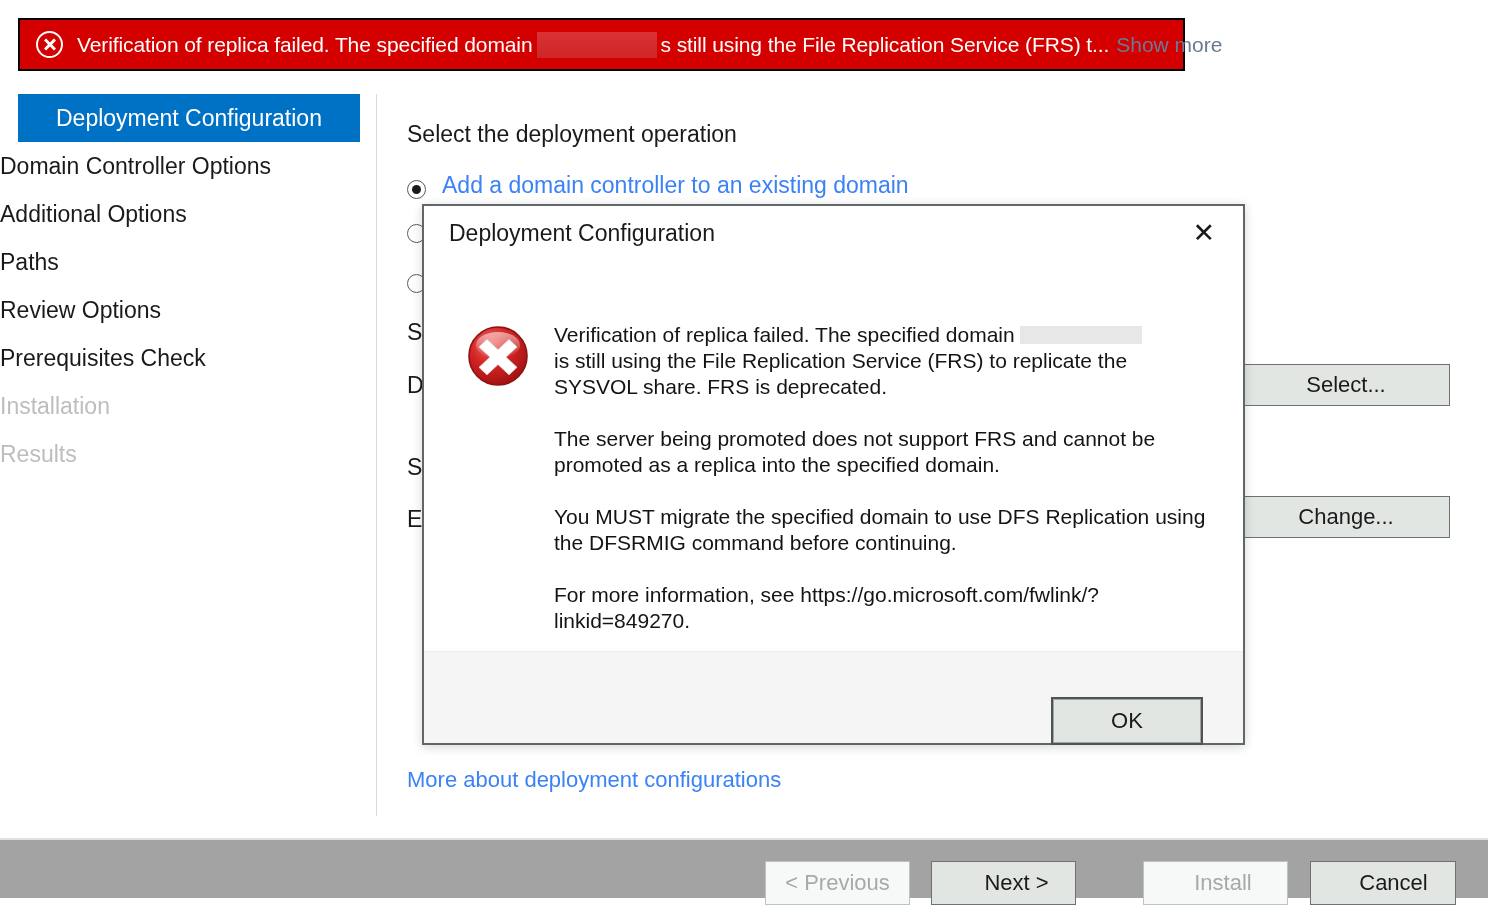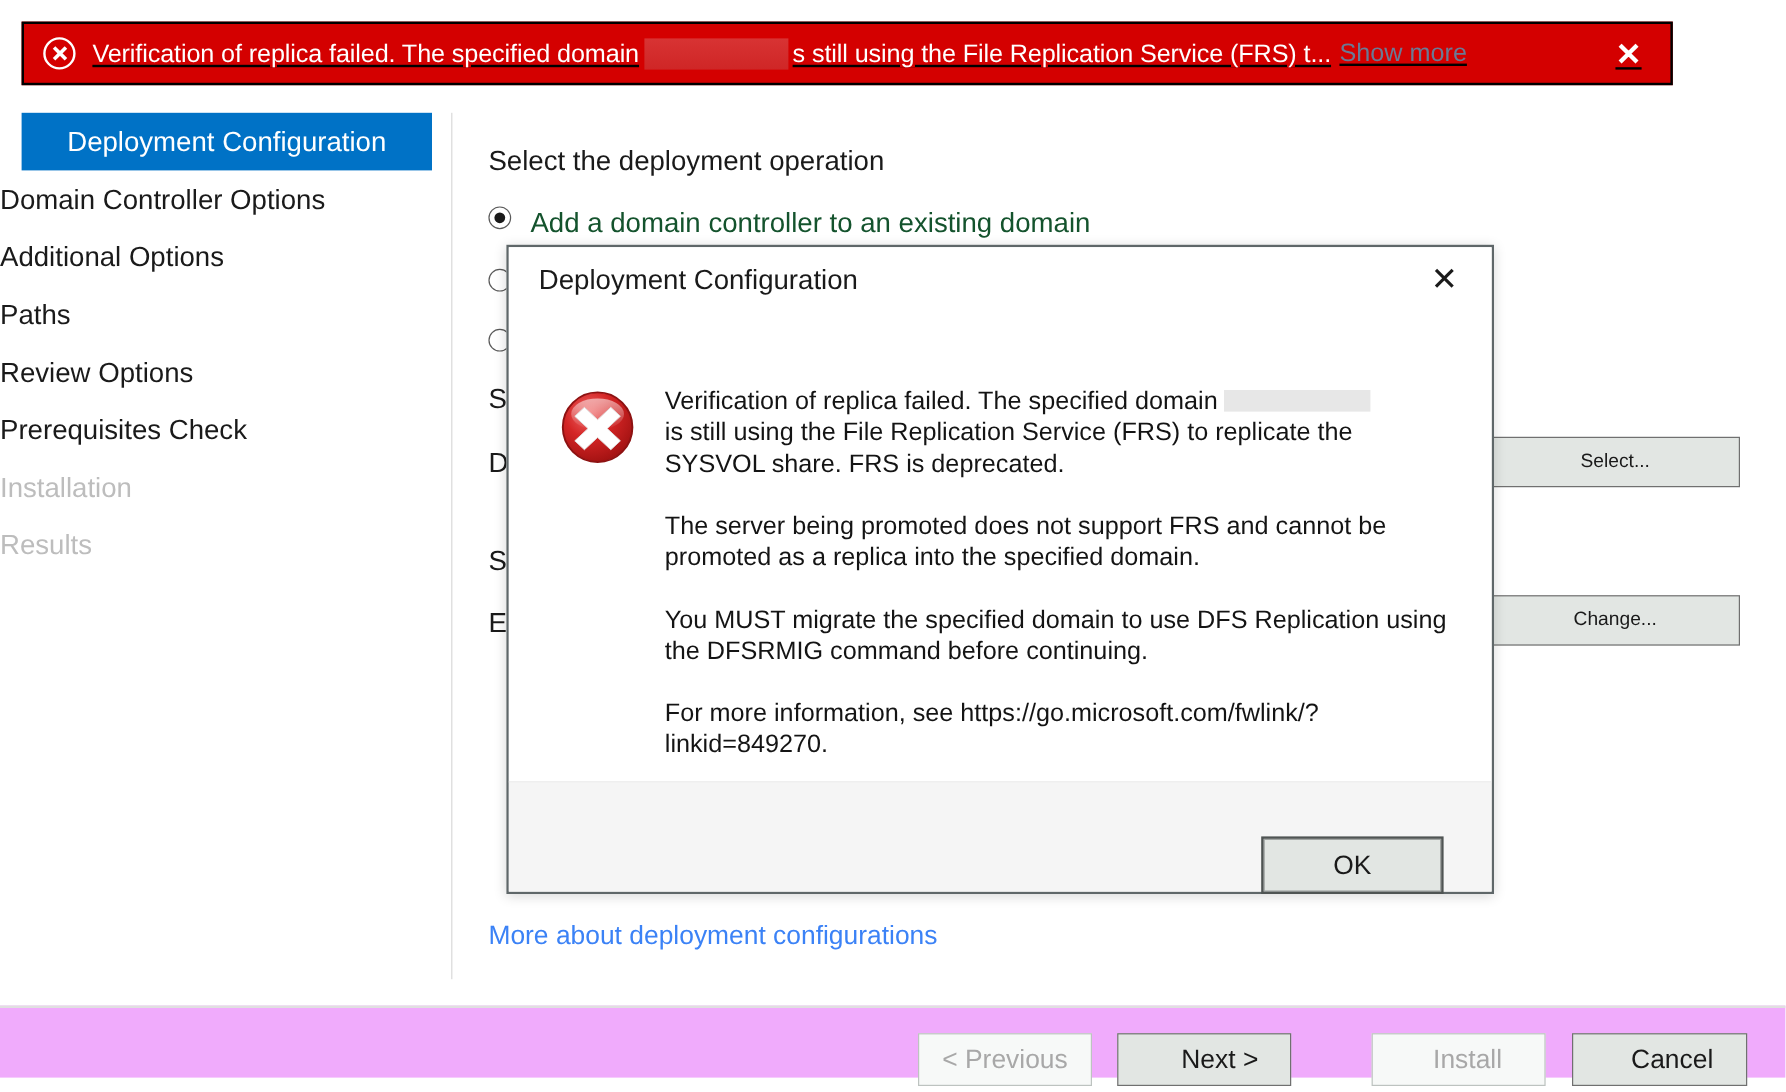--- a/index.html
+++ b/index.html
@@ -17,27 +17,26 @@
     position: relative;
     width: 1488px;
     height: 910px;
     background: #ffffff;
   }
 
   
   .error-banner {
     position: absolute;
     left: 18px; top: 18px;
-    width: 1376px; height: 53px;
+    width: 1167px; height: 53px;
     background: #d40000;
     border: 2px solid #000000;
     display: flex;
     align-items: center;
     padding: 0 14px 0 16px;
-    text-decoration: underline;
   }
   .banner-icon {
     width: 27px; height: 27px;
     flex: 0 0 27px;
     border: 2px solid #ffffff;
     border-radius: 50%;
     position: relative;
     margin-right: 14px;
   }
   .banner-icon::before, .banner-icon::after {
@@ -123,23 +122,23 @@
     position: absolute;
     left: 29px; top: 27px;
     font-size: 23px;
     color: #1a1a1a;
     white-space: nowrap;
   }
   .radio-row {
     position: absolute;
     left: 29px;
     display: flex;
-    align-items: flex-start;
+    align-items: flex-end;
     font-size: 23px;
-    color: #14532d;
+    color: #3b82f6;
     white-space: nowrap;
     cursor: pointer;
   }
   .radio-row.r1 { top: 78px; }
   .radio-row.r2 { top: 130px; }
   .radio-row.r3 { top: 180px; }
   .radio-mark {
     width: 19px; height: 19px;
     border: 1.6px solid #5a5a5a;
     border-radius: 50%;
@@ -167,21 +166,21 @@
   .fl-1 { top: 225px; }
   .fl-2 { top: 278px; }
   .fl-3 { top: 360px; }
   .fl-4 { top: 412px; }
 
   .side-button {
     position: absolute;
     width: 208px; height: 42px;
     background: #e2e6e3;
     border: 1.6px solid #707070;
-    font-size: 16px;
+    font-size: 22px;
     color: #1a1a1a;
     display: flex;
     align-items: center;
     justify-content: center;
     cursor: pointer;
   }
   .sb-select { left: 864px; top: 270px; }
   .sb-change { left: 864px; top: 402px; }
 
   .more-link {
@@ -191,21 +190,21 @@
     color: #3b82f6;
     white-space: nowrap;
     cursor: pointer;
   }
 
   
   .bottom-bar {
     position: absolute;
     left: 0; top: 838px;
     width: 1488px; height: 60px;
-    background: #f0abfc;
+    background: #a3a3a3;
     border-top: 2px solid #e0e0e0;
   }
   .wiz-button {
     position: absolute;
     top: 21px;
     width: 145px; height: 44px;
     font-size: 22px;
     display: flex;
     align-items: center;
     justify-content: center;

